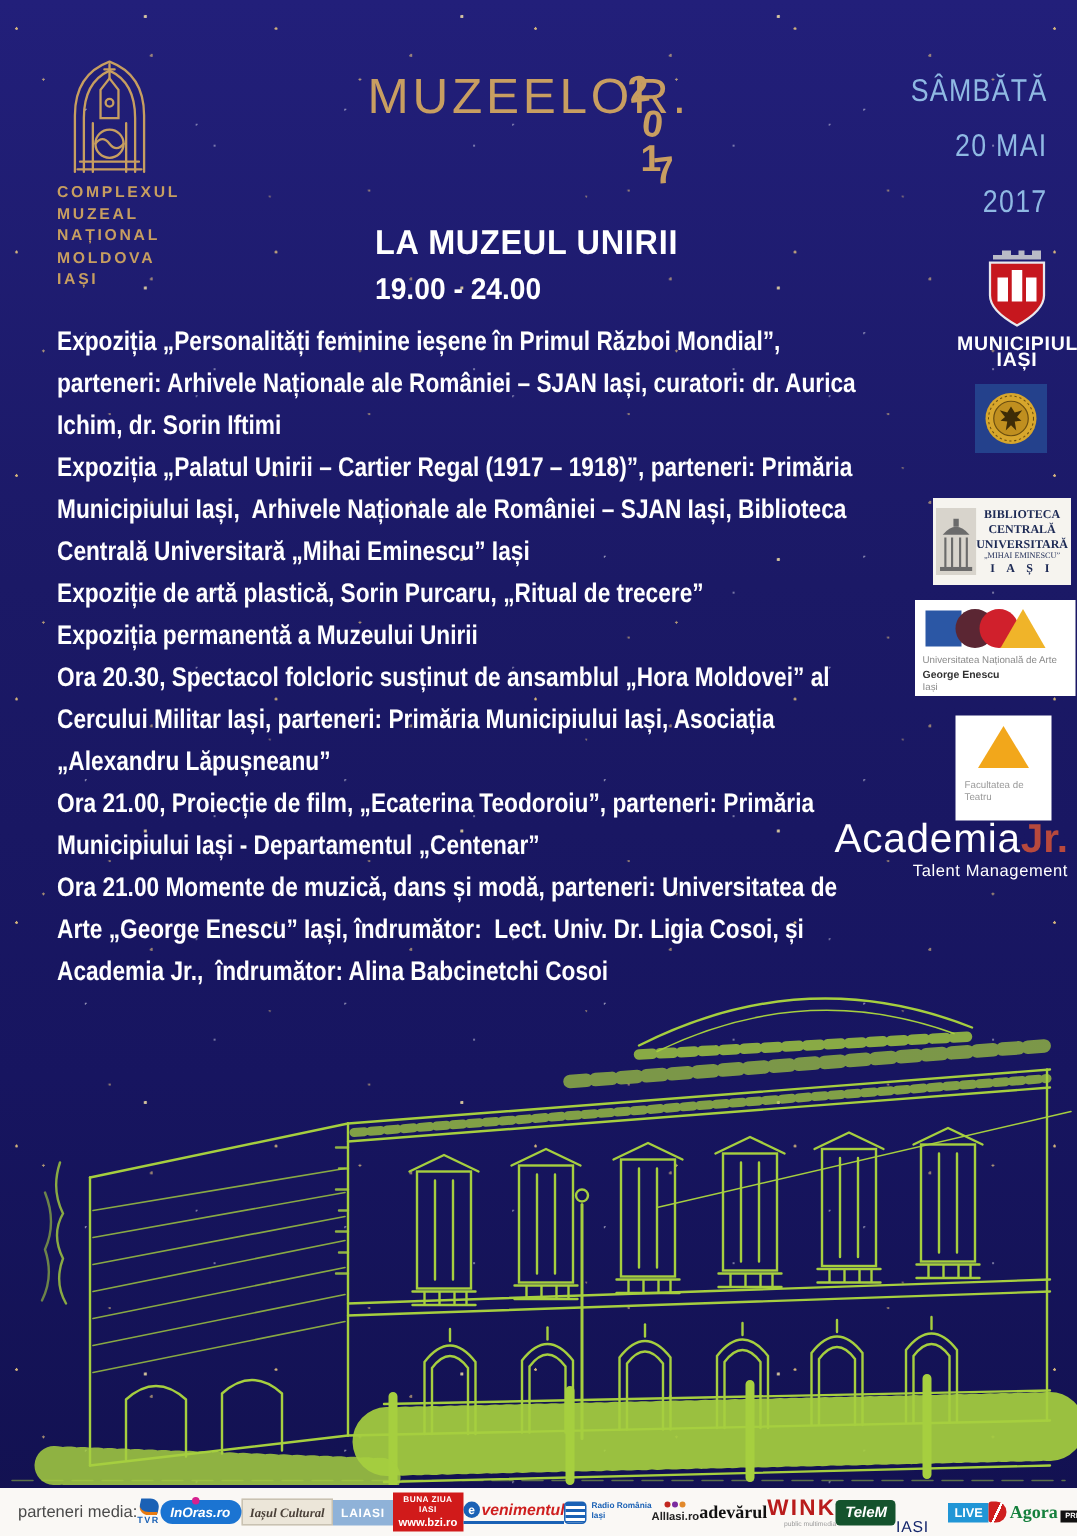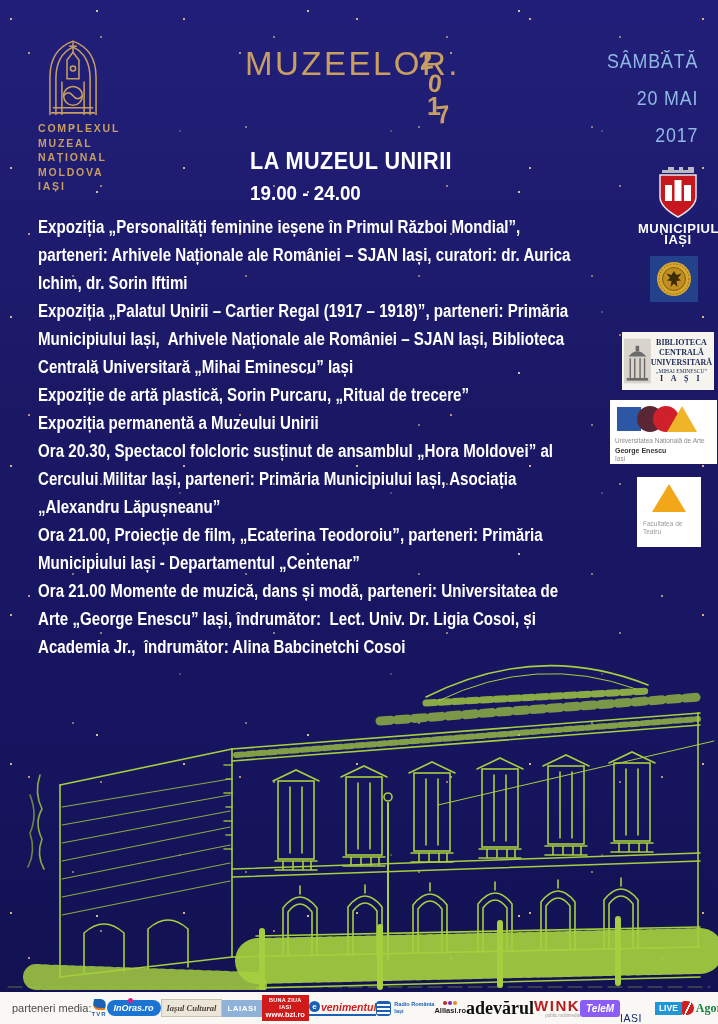--- a/index.html
+++ b/index.html
@@ -87,25 +87,25 @@
   .evn-e{width:11px;height:11px;border-radius:50%;background:#1a61b5;color:#fff;font-size:8px;font-weight:bold;display:flex;align-items:center;justify-content:center;margin-right:1px;}
   .evn-t{color:#cf1f1f;font-weight:bold;font-style:italic;font-size:10.5px;white-space:nowrap;}
   .rri{display:flex;align-items:center;gap:3px;}
   .rri-icon{width:13px;height:13px;border-radius:3px;background:repeating-linear-gradient(#1a61b5 0 2px,#fff 2px 4px);border:1px solid #1a61b5;}
   .rri-text{font-size:5.5px;color:#1a61b5;font-weight:bold;line-height:1.25;white-space:nowrap;}
   .alliasi{text-align:left;line-height:1;}
   .alliasi-icon{display:flex;gap:1px;justify-content:center;margin-bottom:2px;}
   .alliasi-icon i{width:4px;height:4px;border-radius:50%;display:block;}
   .ai1{background:#c2271f;}.ai2{background:#7a2ba0;}.ai3{background:#e2892b;}
   .alliasi-text{font-size:7.5px;font-weight:bold;color:#222;}
-  .adev{font-family:"Liberation Serif",serif;font-weight:bold;font-size:18px;color:#111;white-space:nowrap;}
+  .adev{font-family:"Liberation Serif",serif;font-weight:bold;font-size:12px;color:#111;white-space:nowrap;}
   .wink{text-align:right;line-height:1;}
   .wink-t{font-size:15px;font-weight:bold;color:#b91c1c;letter-spacing:1.5px;}
   .wink-s{font-size:4.5px;color:#9a9a9a;margin-top:1px;}
-  .telem{background:#8b5cf6;color:#fff;font-style:italic;font-weight:bold;font-size:10px;padding:3px 6px;border-radius:3px;white-space:nowrap;}
+  .telem{background:#14532d;color:#fff;font-style:italic;font-weight:bold;font-size:10px;padding:3px 6px;border-radius:3px;white-space:nowrap;}
   .iasilive{display:flex;align-items:center;}
   .il-1{color:#13256b;font-weight:normal;font-size:10.5px;letter-spacing:.5px;margin-top:20px;}
   .il-2{background:#2196d6;color:#fff;font-weight:bold;font-size:8.5px;padding:1.5px 4px;margin-left:13px;}
   .agora{display:flex;align-items:center;gap:2px;}
   .agora-icon{width:12px;height:14px;border-radius:2px 7px 7px 2px;background:linear-gradient(115deg,#cf1f1f 45%,#fff 45% 55%,#cf1f1f 55%);}
   .agora-a{font-family:"Liberation Serif",serif;font-weight:bold;font-size:12px;color:#15803d;}
   .agora-p{background:#111;color:#fff;font-size:5px;font-weight:bold;padding:1px 3px;align-self:flex-end;margin-bottom:1px;}
 </style>
 </head>
 <body>
@@ -225,20 +225,24 @@
   </div>
 
   <div class="teatru">
     <div class="teatru-tri"></div>
     <div class="teatru-text">
       <div>Facultatea de</div>
       <div>Teatru</div>
     </div>
   </div>
 
+  <div class="academia">
+    <span class="acad-a">Academia</span><span class="acad-jr">Jr.</span>
+    <div class="acad-sub">Talent Management</div>
+  </div>
 
   <svg class="building" width="718" height="335" viewBox="0 0 718 335">
     <g stroke="#a6cf3f" stroke-width="1.6" fill="none" stroke-linecap="round">
       <path d="M714 86 L438 150" stroke-width="1"></path>
       <path d="M426 42 Q537 -14 648 30"></path>
       <path d="M438 46 Q537 -2 636 34" stroke-width="1"></path>
       <path d="M426 48 L648 36" stroke-width="7" stroke-dasharray="9 5" opacity=".8"></path>
       <path d="M380 66 L700 42" stroke-width="9" stroke-dasharray="11 6" opacity=".7"></path>
       <path d="M232 94 L700 58"></path>
       <path d="M232 106 L700 70"></path>

